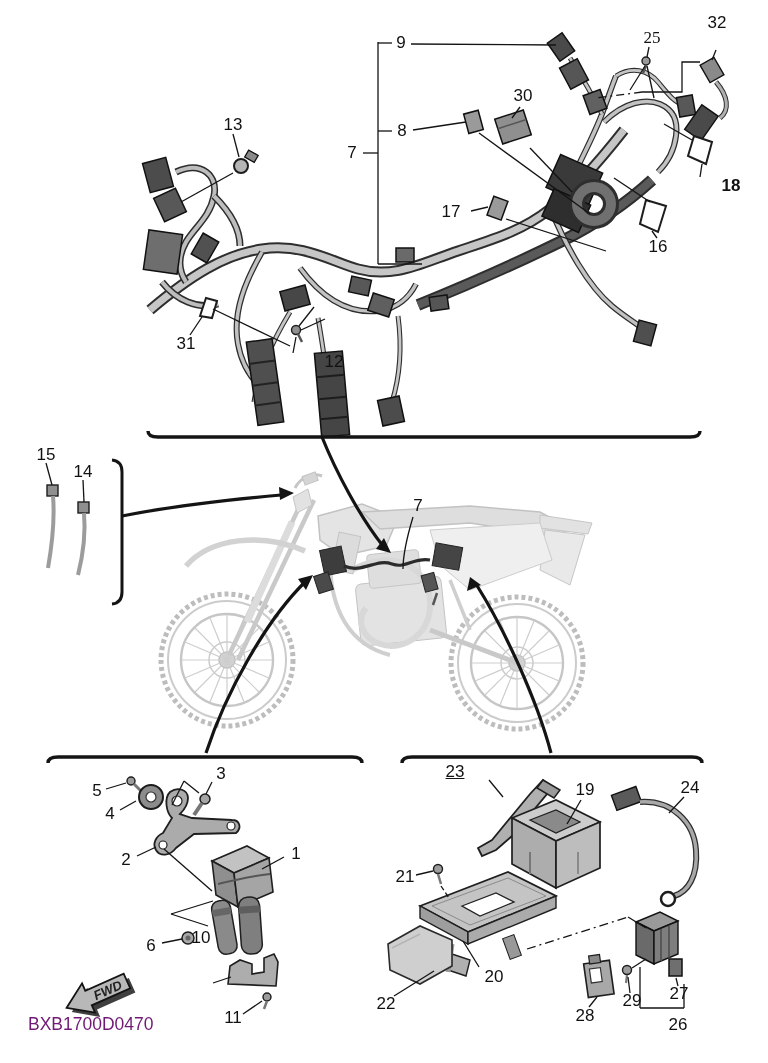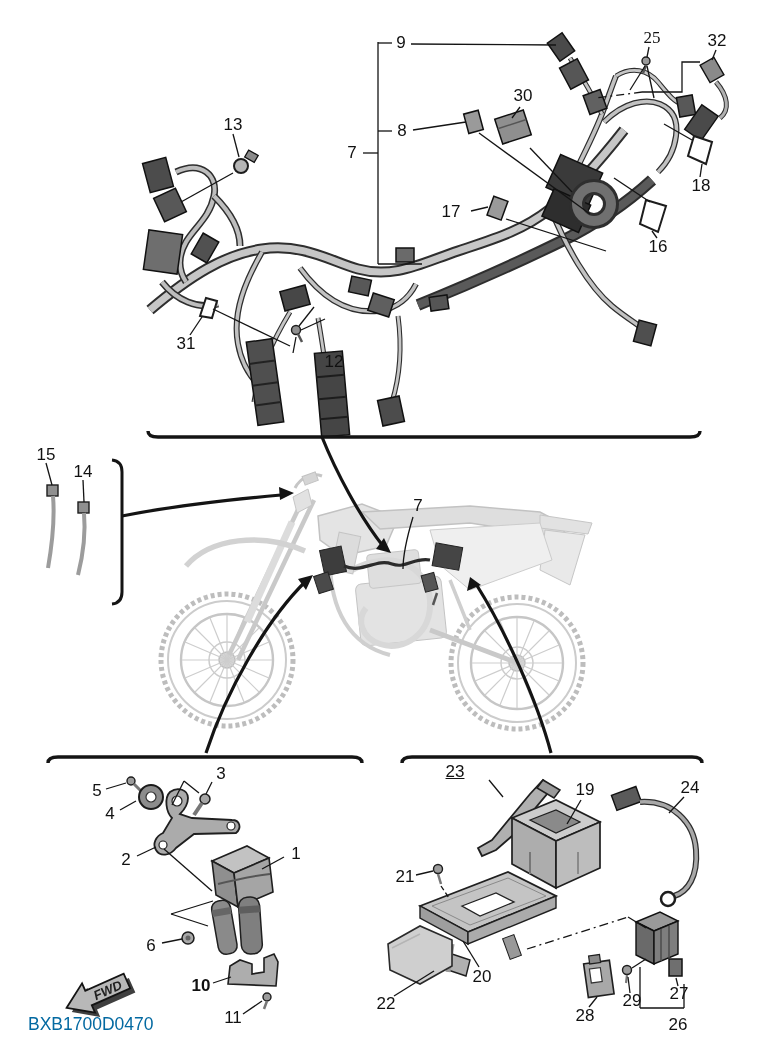--- a/index.html
+++ b/index.html
@@ -2,21 +2,21 @@
 <html><head>
 <meta charset="utf-8">
 <style>
   html,body{margin:0;padding:0;background:#fff;}
   #canvas{position:relative;width:768px;height:1063px;background:#ffffff;
           font-family:"Liberation Sans",sans-serif;overflow:hidden;}
   #art{position:absolute;left:0;top:0;}
   #callout-layer{position:absolute;left:0;top:0;width:100%;height:100%;}
   .callout{position:absolute;transform:translate(-50%,-50%);font-size:17px;
            color:#111;white-space:nowrap;}
-  #part-code{position:absolute;left:28px;top:1014px;font-size:17.5px;color:#0369a1;}
+  #part-code{position:absolute;left:28px;top:1014px;font-size:17.5px;color:#701a75;}
 </style>
 </head>
 <body>
 
 <div id="canvas">
 
 <svg id="art" width="768" height="1063" viewBox="0 0 768 1063">
 
   <g fill="none">
 
@@ -413,42 +413,42 @@
   </g>
 </svg>
 
 <div id="callout-layer">
       <div class="callout" style="left: 233px; top: 125px;">13</div>
       <div class="callout" style="left: 401px; top: 43px;">9</div>
       <div class="callout" style="left: 402px; top: 131px;">8</div>
       <div class="callout" style="left: 352px; top: 153px;">7</div>
       <div class="callout" style="left: 523px; top: 96px;">30</div>
       <div class="callout" style="left: 652px; top: 38px; font-family: Liberation Serif, serif;">25</div>
-      <div class="callout" style="left: 717px; top: 41px;">32</div>
-      <div class="callout" style="left: 701px; top: 186px;">18</div>
+      <div class="callout" style="left: 717px; top: 23px;">32</div>
+      <div class="callout" style="left: 731px; top: 186px; font-weight: bold;">18</div>
       <div class="callout" style="left: 658px; top: 247px;">16</div>
       <div class="callout" style="left: 451px; top: 212px;">17</div>
       <div class="callout" style="left: 186px; top: 344px;">31</div>
       <div class="callout" style="left: 293px; top: 362px; margin-left: 41px;">12</div>
       <div class="callout" style="left: 46px; top: 455px;">15</div>
       <div class="callout" style="left: 83px; top: 472px;">14</div>
       <div class="callout" style="left: 418px; top: 506px;">7</div>
       <div class="callout" style="left: 97px; top: 791px;">5</div>
       <div class="callout" style="left: 110px; top: 814px;">4</div>
       <div class="callout" style="left: 221px; top: 774px;">3</div>
       <div class="callout" style="left: 126px; top: 860px;">2</div>
       <div class="callout" style="left: 296px; top: 854px;">1</div>
       <div class="callout" style="left: 151px; top: 946px;">6</div>
-      <div class="callout" style="left: 201px; top: 986px; font-weight: bold;">10</div>
+      <div class="callout" style="left: 201px; top: 938px;">10</div>
       <div class="callout" style="left: 233px; top: 1018px;">11</div>
       <div class="callout" style="left: 455px; top: 772px; text-decoration: underline;">23</div>
       <div class="callout" style="left: 585px; top: 790px;">19</div>
       <div class="callout" style="left: 690px; top: 788px;">24</div>
       <div class="callout" style="left: 405px; top: 877px;">21</div>
-      <div class="callout" style="left: 482px; top: 977px;">20</div>
+      <div class="callout" style="left: 494px; top: 977px;">20</div>
       <div class="callout" style="left: 386px; top: 1004px;">22</div>
       <div class="callout" style="left: 585px; top: 1016px;">28</div>
       <div class="callout" style="left: 632px; top: 1001px;">29</div>
       <div class="callout" style="left: 679px; top: 994px;">27</div>
       <div class="callout" style="left: 670px; top: 1025px; margin-left: 8px;">26</div>
     </div>
 
 <div id="part-code">BXB1700D0470</div>
 
 </div>

